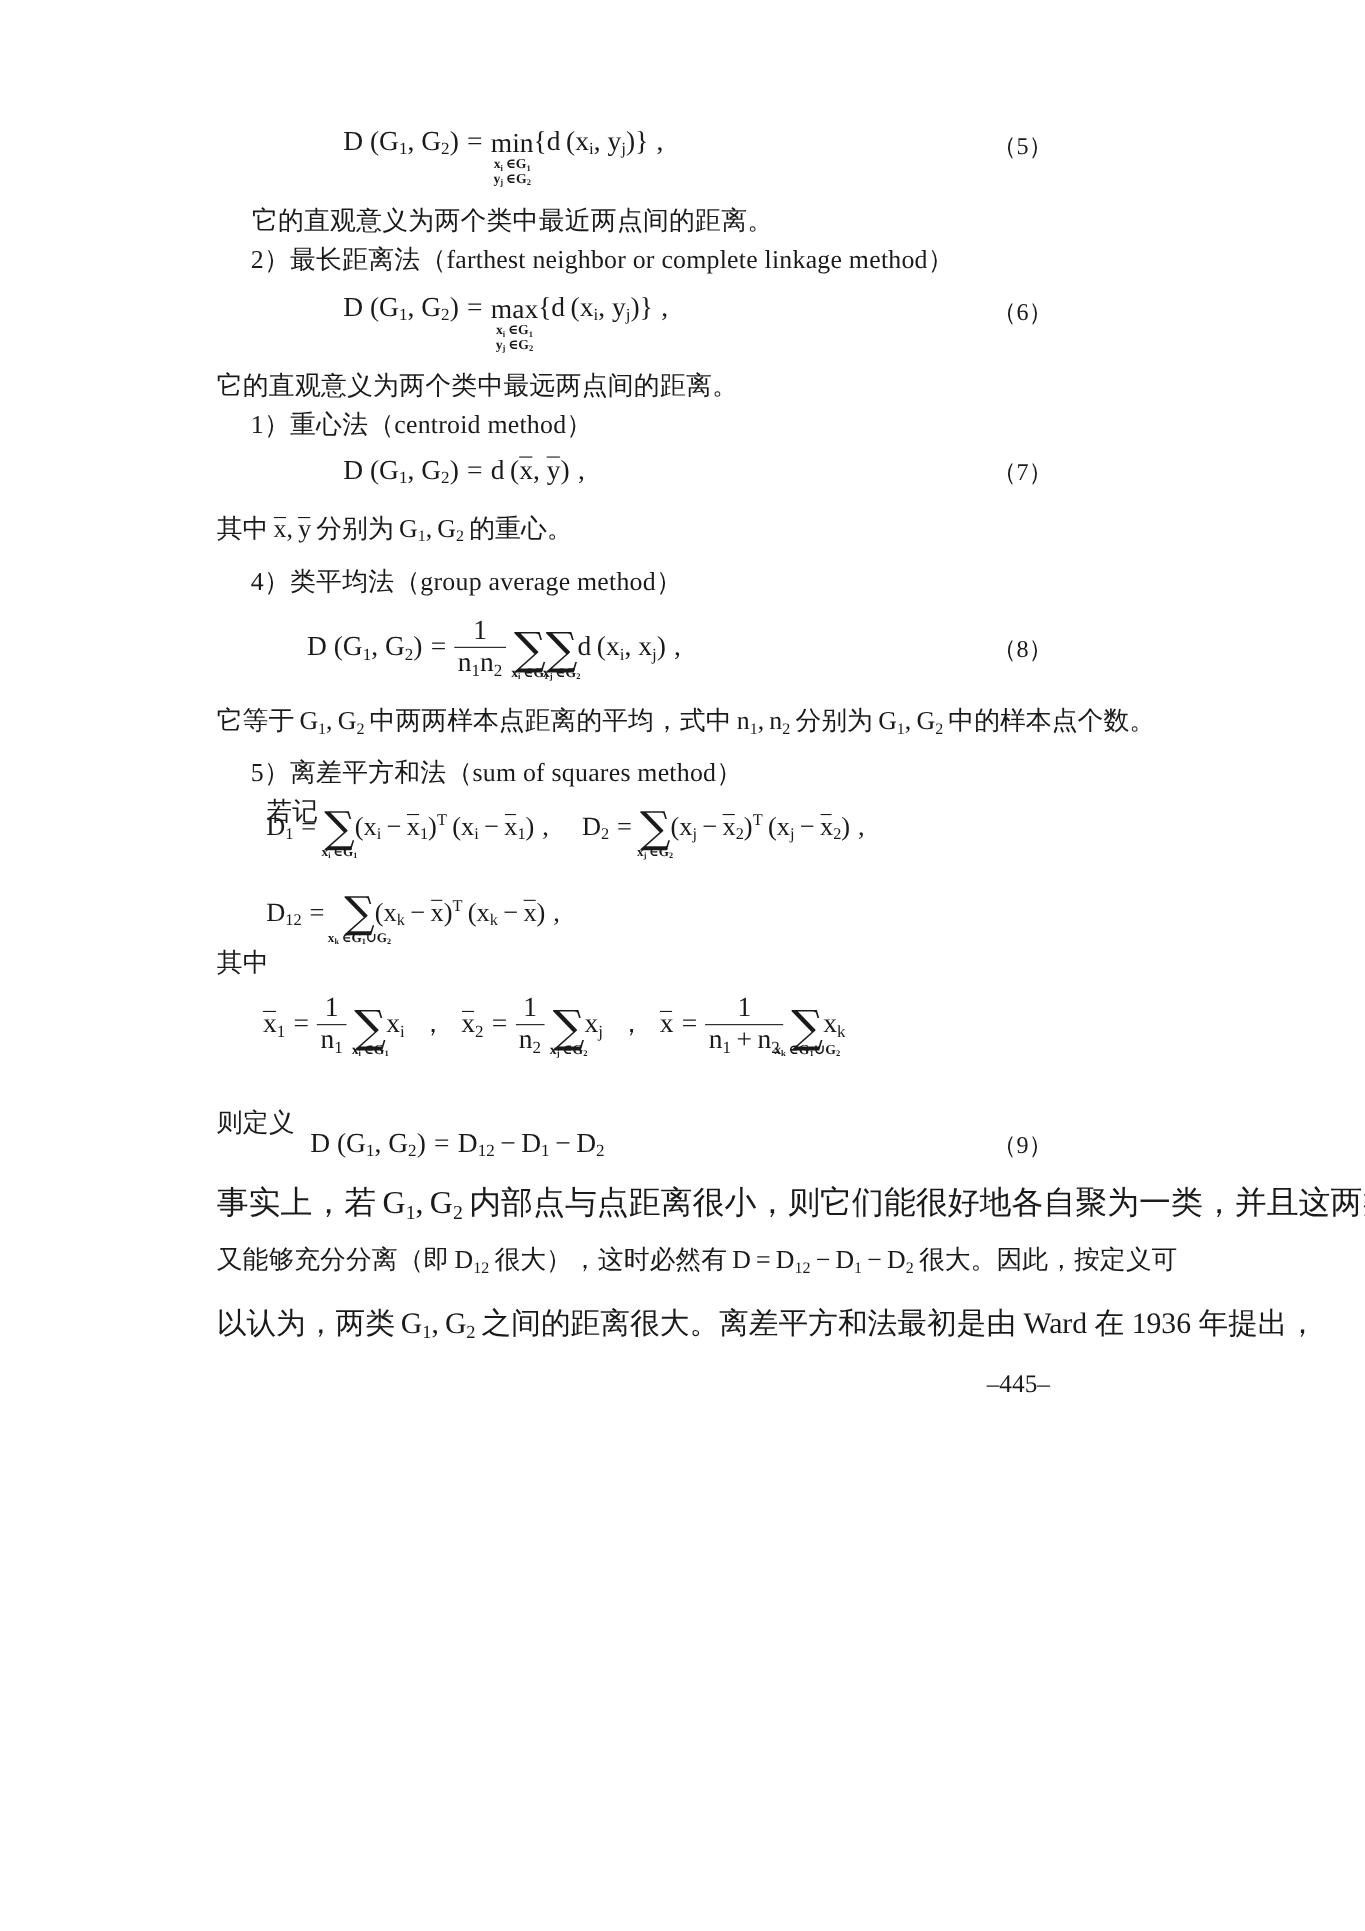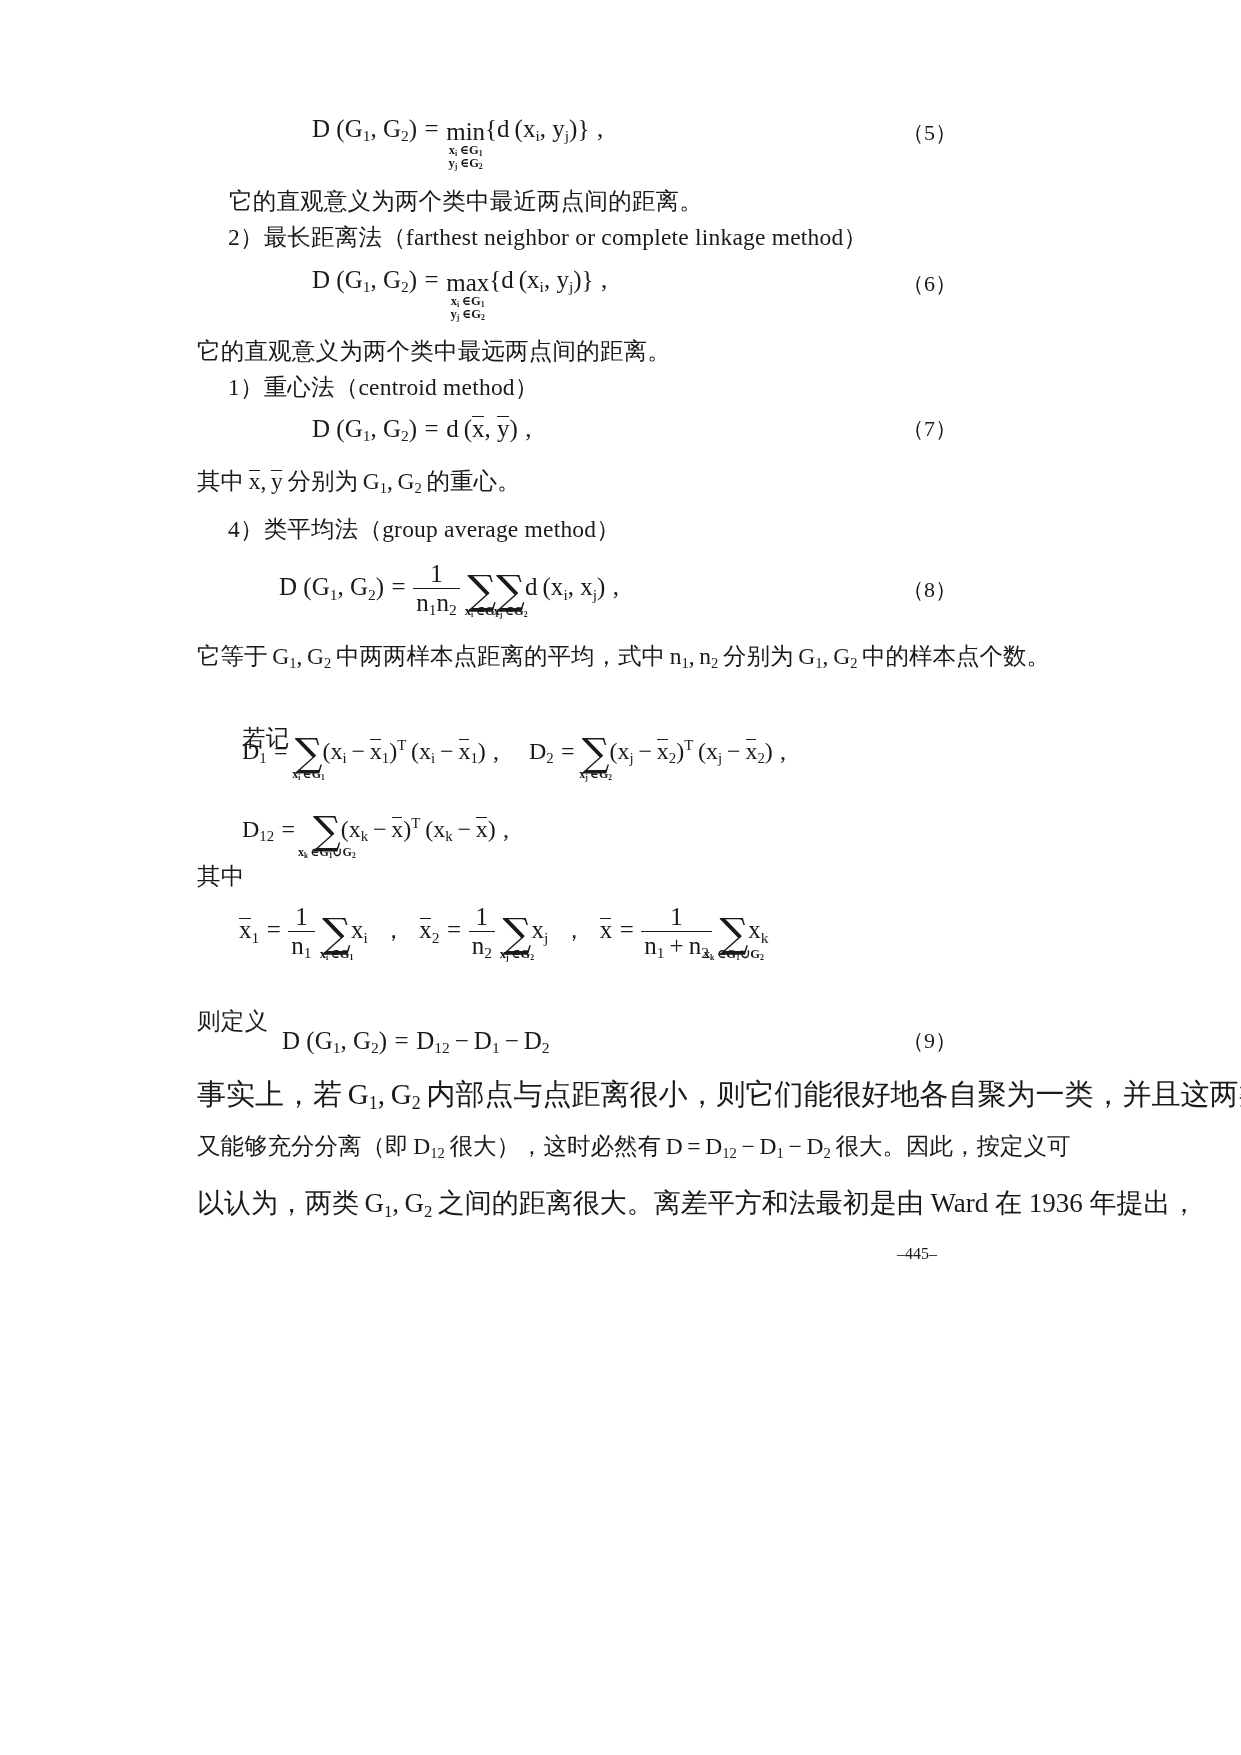--- a/index.html
+++ b/index.html
@@ -116,21 +116,21 @@
     position: absolute;
     left: 3%;
     right: 8%;
     top: 0.02em;
     border-top: 1.4px solid #1a1a1a;
   }
   .sp { display: inline-block; width: 0.30em; }
   .spw { display: inline-block; width: 0.75em; }
   .pgnum {
     position: absolute;
-    font-size: 16px;
+    font-size: 23px;
     font-family: "Liberation Serif", "DejaVu Serif", serif;
     white-space: nowrap;
   }
   .abs { position: absolute; }
 </style>
 </head>
 <body>
 
 <div id="page">
   <div class="content">
@@ -174,20 +174,21 @@
       <span class="eq">
         D (G<sub>1</sub>,&nbsp;G<sub>2</sub>)<span class="sp"></span>=<span class="sp"></span><span class="frac"><span class="num">1</span><span class="den">n<sub>1</sub>n<sub>2</sub></span></span><span class="sp"></span><span class="op"><span class="opbody bigsum">∑</span><span class="oplim" style="top:88%;">x<sub>i</sub> ∈G<sub>1</sub></span></span><span class="op"><span class="opbody bigsum">∑</span><span class="oplim" style="top:88%;">x<sub>j</sub> ∈G<sub>2</sub></span></span>d (x<sub>i</sub>,&nbsp;x<sub>j</sub>)<span class="sp"></span>,
       </span>
     </div>
     <div class="eqno" style="left:705px; top:575px;">（8）</div>
 
     <div class="mathline" style="left:0px; top:645px; font-size:23.5px;">
       <span class="cn">它等于 G<sub>1</sub>, G<sub>2</sub> 中两两样本点距离的平均，式中 n<sub>1</sub>, n<sub>2</sub> 分别为 G<sub>1</sub>, G<sub>2</sub> 中的样本点个数。</span>
     </div>
 
+    <div class="para abs cn" style="left:31px; top:692px;">5）离差平方和法（sum of squares method）</div>
 
     <div class="para abs cn" style="left:45px; top:727px;">若记</div>
 
     <div class="mathline" style="left:45px; top:734px; font-size:24px;">
       <span class="eq" style="font-size:24px;">
         D<sub>1</sub><span class="sp"></span>=<span class="sp"></span><span class="op"><span class="opbody bigsum">∑</span><span class="oplim" style="top:88%;">x<sub>i</sub> ∈G<sub>1</sub></span></span>(x<sub>i</sub> − <span class="ovl">x</span><sub>1</sub>)<sup>T</sup> (x<sub>i</sub> − <span class="ovl">x</span><sub>1</sub>)<span class="sp"></span>,
       </span>
       <span class="spw"></span>
       <span class="eq" style="font-size:24px;">
         D<sub>2</sub><span class="sp"></span>=<span class="sp"></span><span class="op"><span class="opbody bigsum">∑</span><span class="oplim" style="top:88%;">x<sub>j</sub> ∈G<sub>2</sub></span></span>(x<sub>j</sub> − <span class="ovl">x</span><sub>2</sub>)<sup>T</sup> (x<sub>j</sub> − <span class="ovl">x</span><sub>2</sub>)<span class="sp"></span>,

